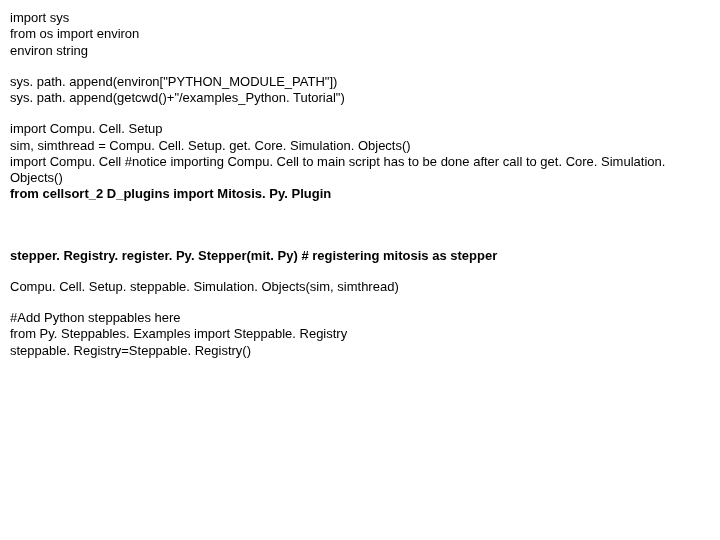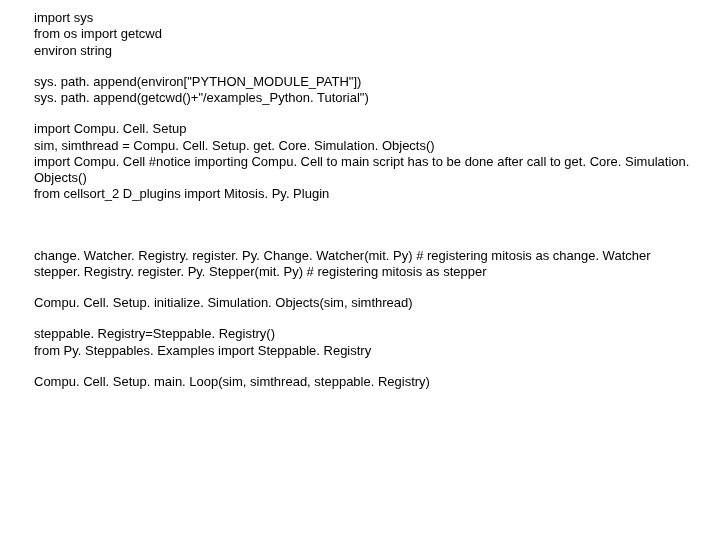--- a/index.html
+++ b/index.html
@@ -6,44 +6,43 @@
     margin: 0;
     padding: 10px;
     font-family: Arial, Helvetica, sans-serif;
     font-size: 13px;
     line-height: 1.25;
     color: #000;
     background: #fff;
     width: 720px;
     box-sizing: border-box;
   }
-  .line { white-space: pre-wrap; margin-left: 24px; }
+  .line { white-space: pre-wrap; }
   .blank { height: 15px; }
-  .bold { font-weight: normal; }
+  .bold { font-weight: bold; }
 </style>
 </head>
 <body>
 
 <div id="code-block">
     <div class="line">import sys</div>
-    <div class="line">from os import getcwd</div>
+    <div class="line">from os import environ</div>
     <div class="line">environ string</div>
     <div class="line blank">&nbsp;</div>
     <div class="line">sys. path. append(environ["PYTHON_MODULE_PATH"])</div>
     <div class="line">sys. path. append(getcwd()+"/examples_Python. Tutorial")</div>
     <div class="line blank">&nbsp;</div>
     <div class="line">import Compu. Cell. Setup</div>
     <div class="line">sim, simthread = Compu. Cell. Setup. get. Core. Simulation. Objects()</div>
     <div class="line">import Compu. Cell #notice importing Compu. Cell to main script has to be done after call to get. Core. Simulation. Objects()</div>
     <div class="line bold">from cellsort_2 D_plugins import Mitosis. Py. Plugin</div>
     <div class="line blank">&nbsp;</div>
     <div class="line blank">&nbsp;</div>
     <div class="line blank">&nbsp;</div>
-    <div class="line bold">change. Watcher. Registry. register. Py. Change. Watcher(mit. Py) # registering mitosis as change. Watcher</div>
     <div class="line bold">stepper. Registry. register. Py. Stepper(mit. Py) # registering mitosis as stepper</div>
     <div class="line blank">&nbsp;</div>
-    <div class="line">Compu. Cell. Setup. initialize. Simulation. Objects(sim, simthread)</div>
+    <div class="line">Compu. Cell. Setup. steppable. Simulation. Objects(sim, simthread)</div>
     <div class="line blank">&nbsp;</div>
+    <div class="line">#Add Python steppables here</div>
+    <div class="line">from Py. Steppables. Examples import Steppable. Registry</div>
     <div class="line">steppable. Registry=Steppable. Registry()</div>
-    <div class="line">from Py. Steppables. Examples import Steppable. Registry</div>
     <div class="line blank">&nbsp;</div>
-    <div class="line">Compu. Cell. Setup. main. Loop(sim, simthread, steppable. Registry)</div>
   </div>
 
 </body></html>

